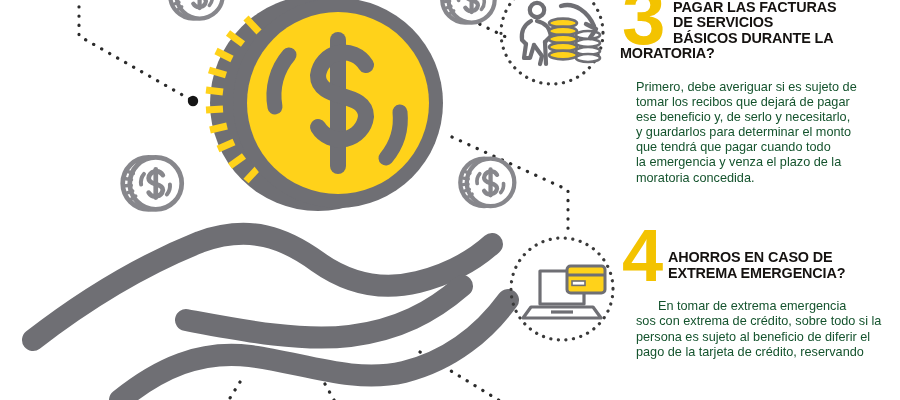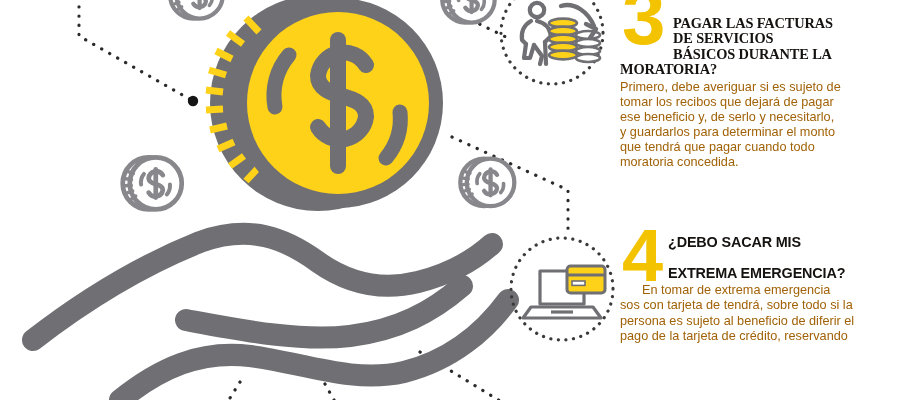--- a/index.html
+++ b/index.html
@@ -39,29 +39,29 @@
   .head{
     font-family:"Liberation Sans",sans-serif;
     font-weight:bold;
     color:#151210;
     font-size:14.4px;
     line-height:15.4px;
     letter-spacing:-0.15px;
     margin:0;
     text-transform:uppercase;
   }
-  #head3{padding-left:53px;padding-top:16px;font-family:Liberation Serif, serif;}
+  #head3{padding-left:53px;padding-top:0;}
   #head3 .last{margin-left:-53px;display:block;}
   #head4{padding-left:48px;padding-top:3px;}
 
   .body{
-    color:#a16207;
+    color:#14532d;
     font-size:12.7px;
     line-height:15.15px;
-    margin:0;
+    margin:16px;
     padding-top:2px;
   }
   #body3{padding-left:0;}
   #body4{padding-left:0;}
   .body .ln{display:block;white-space:nowrap;}
   #body4 .ln:first-child{padding-left:22px;}
 </style>
 </head>
 <body>
 
@@ -226,35 +226,36 @@
           <span>BÁSICOS DURANTE LA</span>
           <span class="last">MORATORIA?</span>
         </div>
       </div>
       <p class="body" id="body3">
         <span class="ln">Primero, debe averiguar si es sujeto de</span>
         <span class="ln">tomar los recibos que dejará de pagar</span>
         <span class="ln">ese beneficio y, de serlo y necesitarlo,</span>
         <span class="ln">y guardarlos para determinar el monto</span>
         <span class="ln">que tendrá que pagar cuando todo</span>
+        <span class="ln">la emergencia y venza el plazo de la</span>
         <span class="ln">moratoria concedida.</span>
       </p>
     </div>
 
     <div class="section" id="sec4">
       <div class="numwrap">
         <span class="bignum" id="num4">4</span>
         <div class="head" id="head4">
-          <span>¿DEBO SACAR MIS</span><br>
           <br>
+          <span>AHORROS EN CASO DE</span><br>
           <span>EXTREMA EMERGENCIA?</span>
         </div>
       </div>
       <p class="body" id="body4">
         <span class="ln">En tomar de extrema emergencia</span>
-        <span class="ln">sos con tarjeta de tendrá, sobre todo si la</span>
+        <span class="ln">sos con extrema de crédito, sobre todo si la</span>
         <span class="ln">persona es sujeto al beneficio de diferir el</span>
         <span class="ln">pago de la tarjeta de crédito, reservando</span>
       </p>
     </div>
 
   </div>
 </div>
 
 </body></html>

